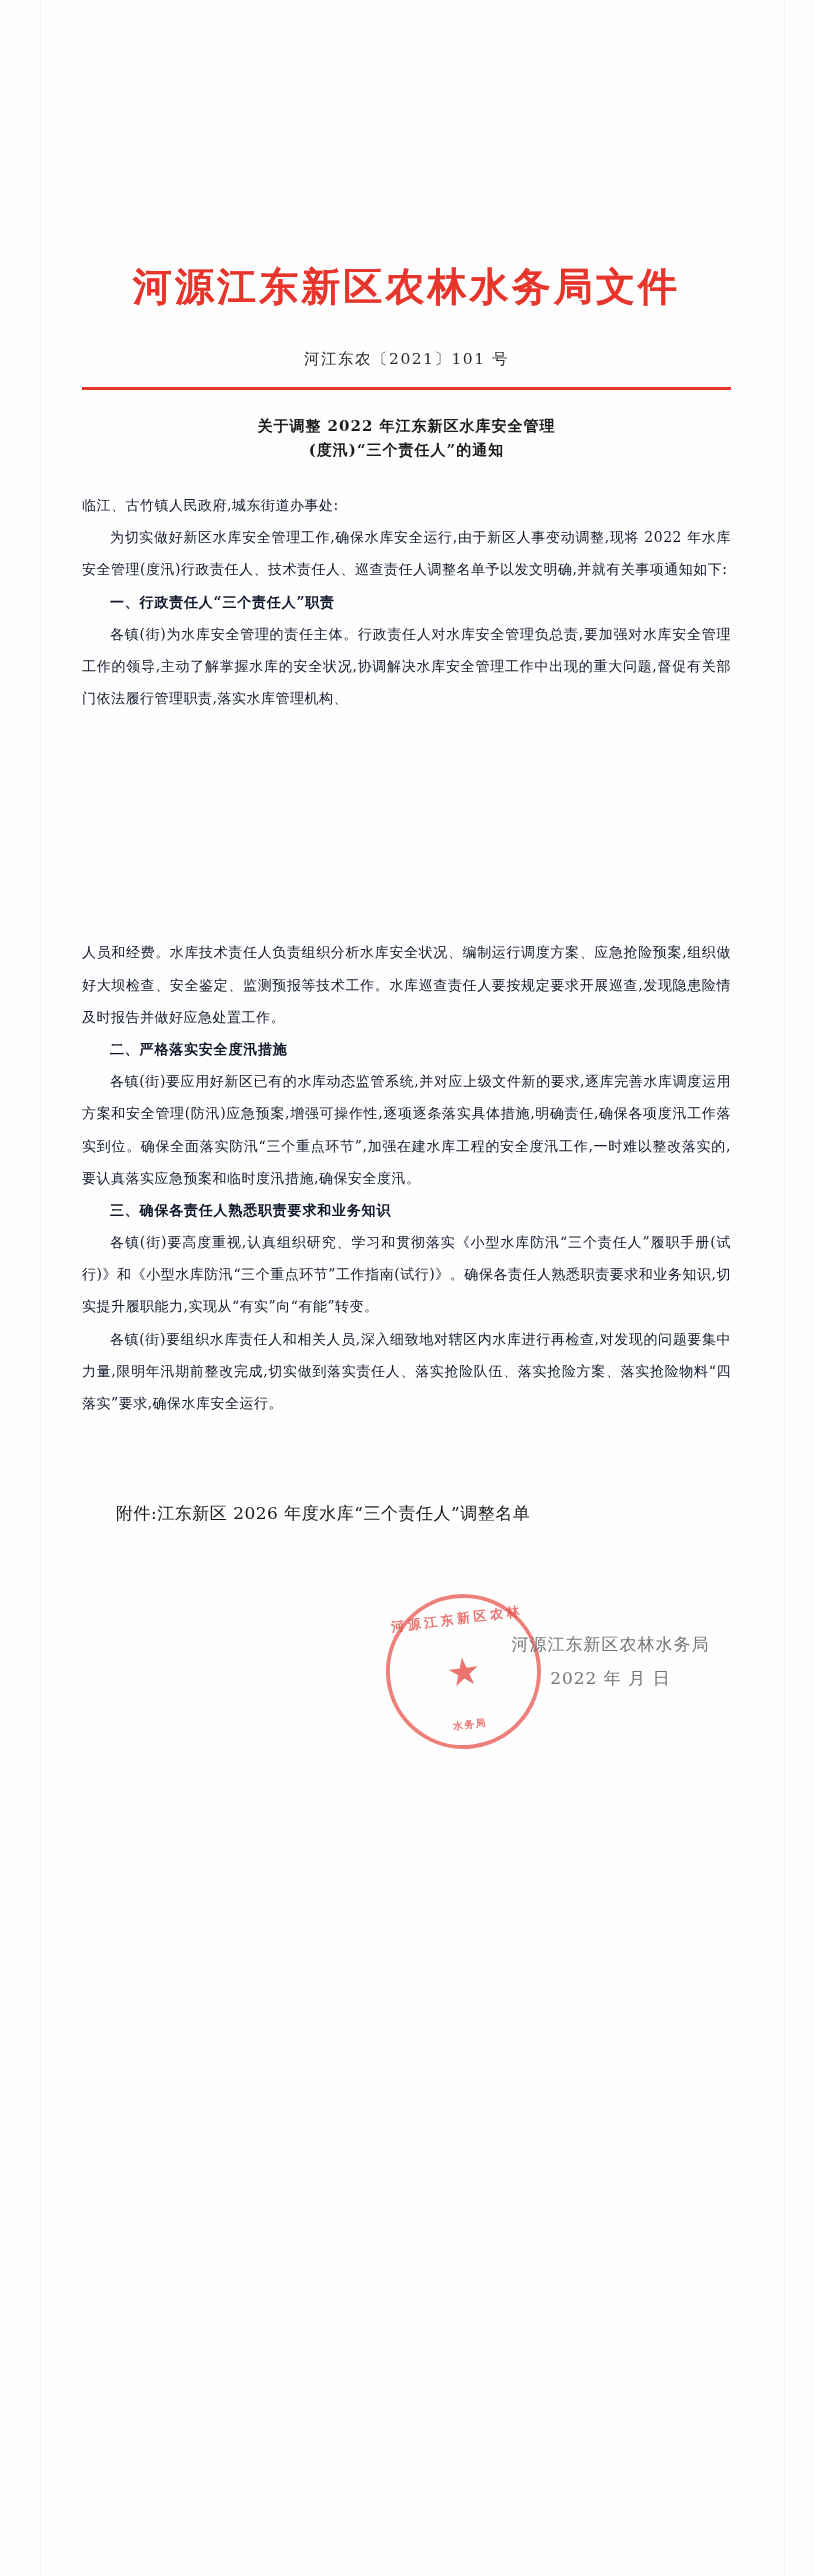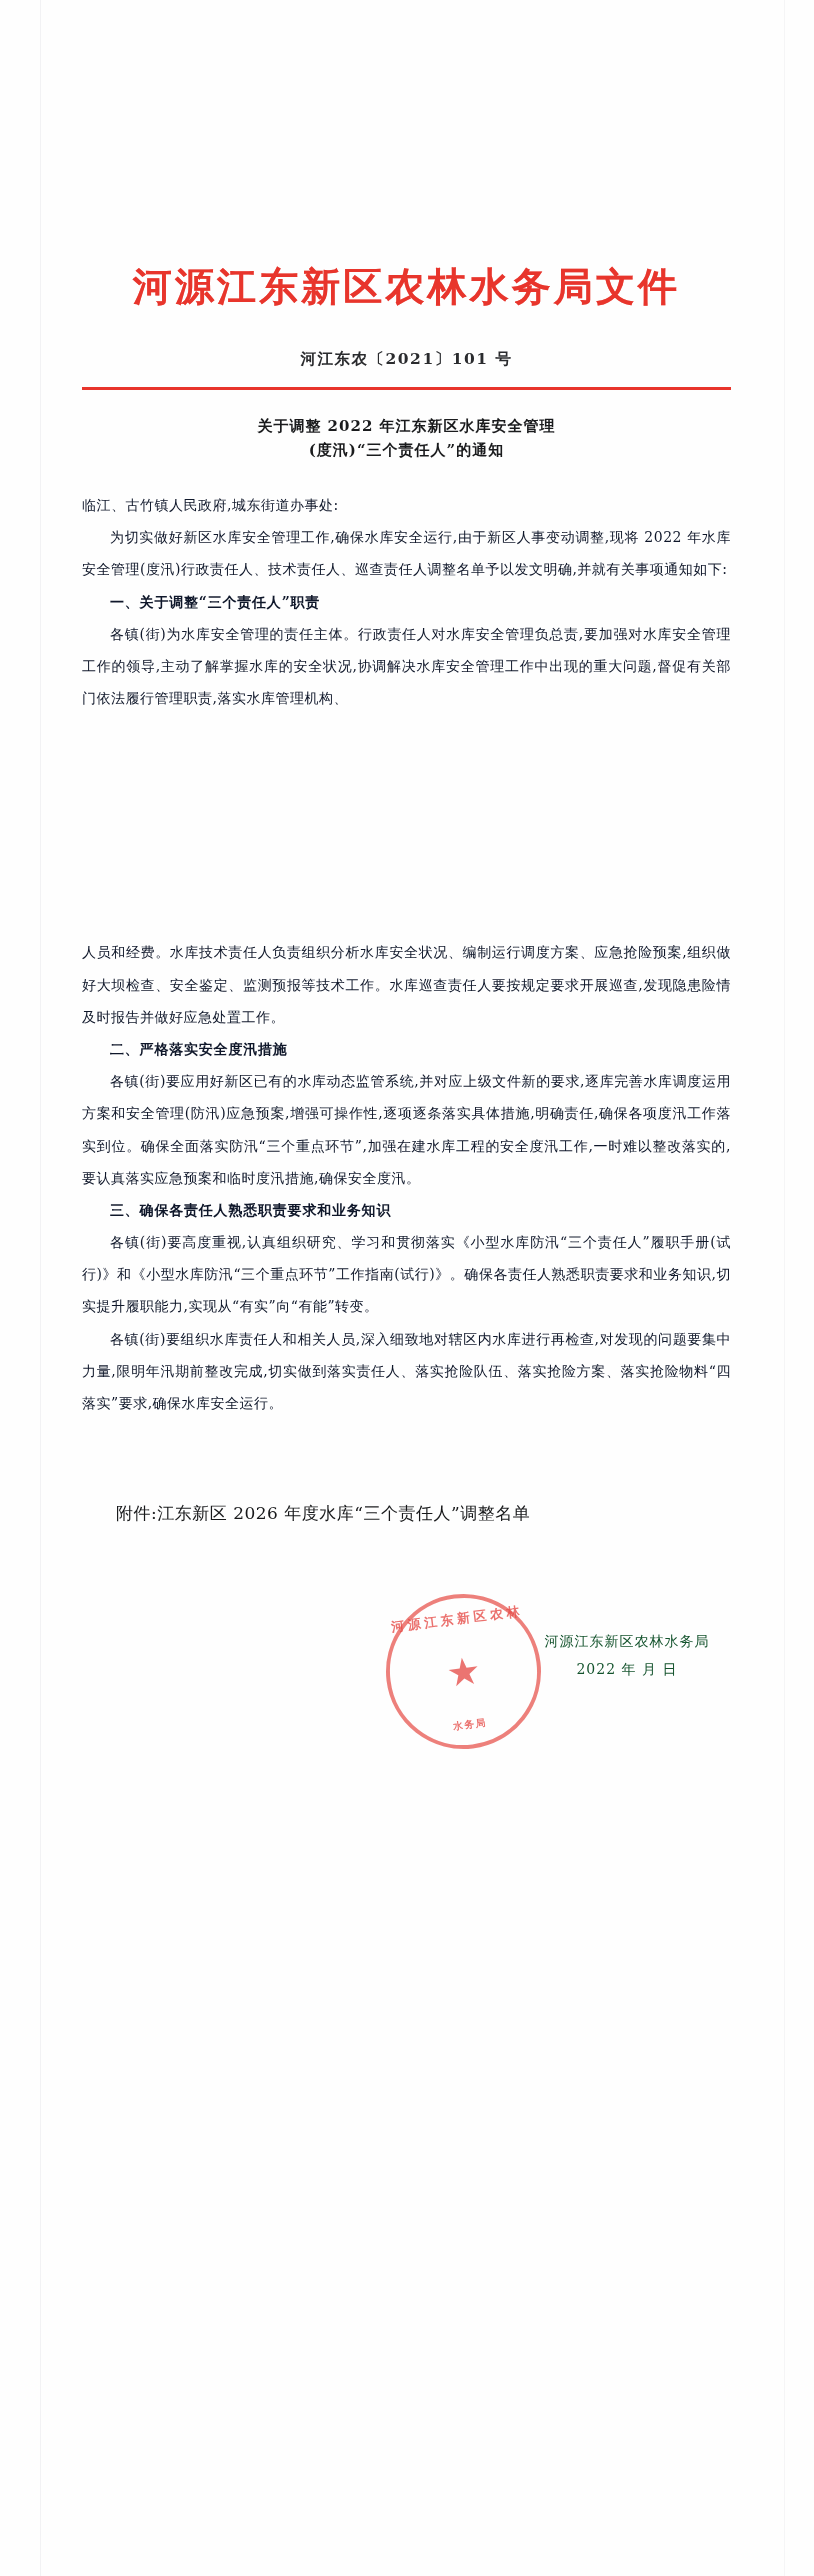--- a/index.html
+++ b/index.html
@@ -56,21 +56,20 @@
     white-space: nowrap;
     text-shadow: 0 0 0.5px rgba(232,53,44,0.55);
   }
 
   .doc-number {
     margin-top: 37px;
     text-align: center;
     font-size: 15.5px;
     letter-spacing: 1.5px;
     color: #2a2b2e;
-    font-weight: bold;
   }
 
   .red-rule {
     margin: 17.5px 0 0 0;
     height: 2.1px;
     background: #e8352c;
     width: 100%;
   }
 
   
@@ -121,24 +120,24 @@
   .signoff {
     margin-top: 62px;
     position: relative;
     height: 170px;
   }
   .sign-lines {
     position: absolute;
     right: 21.6px;
     top: 33px;
     text-align: center;
-    font-size: 14px;
+    font-size: 17px;
     line-height: 2.0;
     letter-spacing: 1px;
-    color: #14532d;
+    color: #737373;
   }
   .sign-lines div { white-space: nowrap; }
 
   
   .seal {
     position: absolute;
     left: 304px;
     top: 0px;
     width: 155px;
     height: 155px;
@@ -190,21 +189,21 @@
       <span class="ln">关于调整 2022 年江东新区水库安全管理</span>
       <span class="ln">(度汛)“三个责任人”的通知</span>
     </div>
 
     <div class="body-block">
 
       <p class="addressee">临江、古竹镇人民政府,城东街道办事处:</p>
 
       <p class="para">为切实做好新区水库安全管理工作,确保水库安全运行,由于新区人事变动调整,现将 2022 年水库安全管理(度汛)行政责任人、技术责任人、巡查责任人调整名单予以发文明确,并就有关事项通知如下:</p>
 
-      <p class="heading">一、关于调整“三个责任人”职责</p>
+      <p class="heading">一、行政责任人“三个责任人”职责</p>
       <p class="para">各镇(街)为水库安全管理的责任主体。行政责任人对水库安全管理负总责,要加强对水库安全管理工作的领导,主动了解掌握水库的安全状况,协调解决水库安全管理工作中出现的重大问题,督促有关部门依法履行管理职责,落实水库管理机构、</p>
 
       <div class="page-gap"></div>
 
       <p class="para" style="text-indent:0">人员和经费。水库技术责任人负责组织分析水库安全状况、编制运行调度方案、应急抢险预案,组织做好大坝检查、安全鉴定、监测预报等技术工作。水库巡查责任人要按规定要求开展巡查,发现隐患险情及时报告并做好应急处置工作。</p>
 
       <p class="heading">二、严格落实安全度汛措施</p>
       <p class="para">各镇(街)要应用好新区已有的水库动态监管系统,并对应上级文件新的要求,逐库完善水库调度运用方案和安全管理(防汛)应急预案,增强可操作性,逐项逐条落实具体措施,明确责任,确保各项度汛工作落实到位。确保全面落实防汛“三个重点环节”,加强在建水库工程的安全度汛工作,一时难以整改落实的,要认真落实应急预案和临时度汛措施,确保安全度汛。</p>
 
       <p class="heading">三、确保各责任人熟悉职责要求和业务知识</p>

